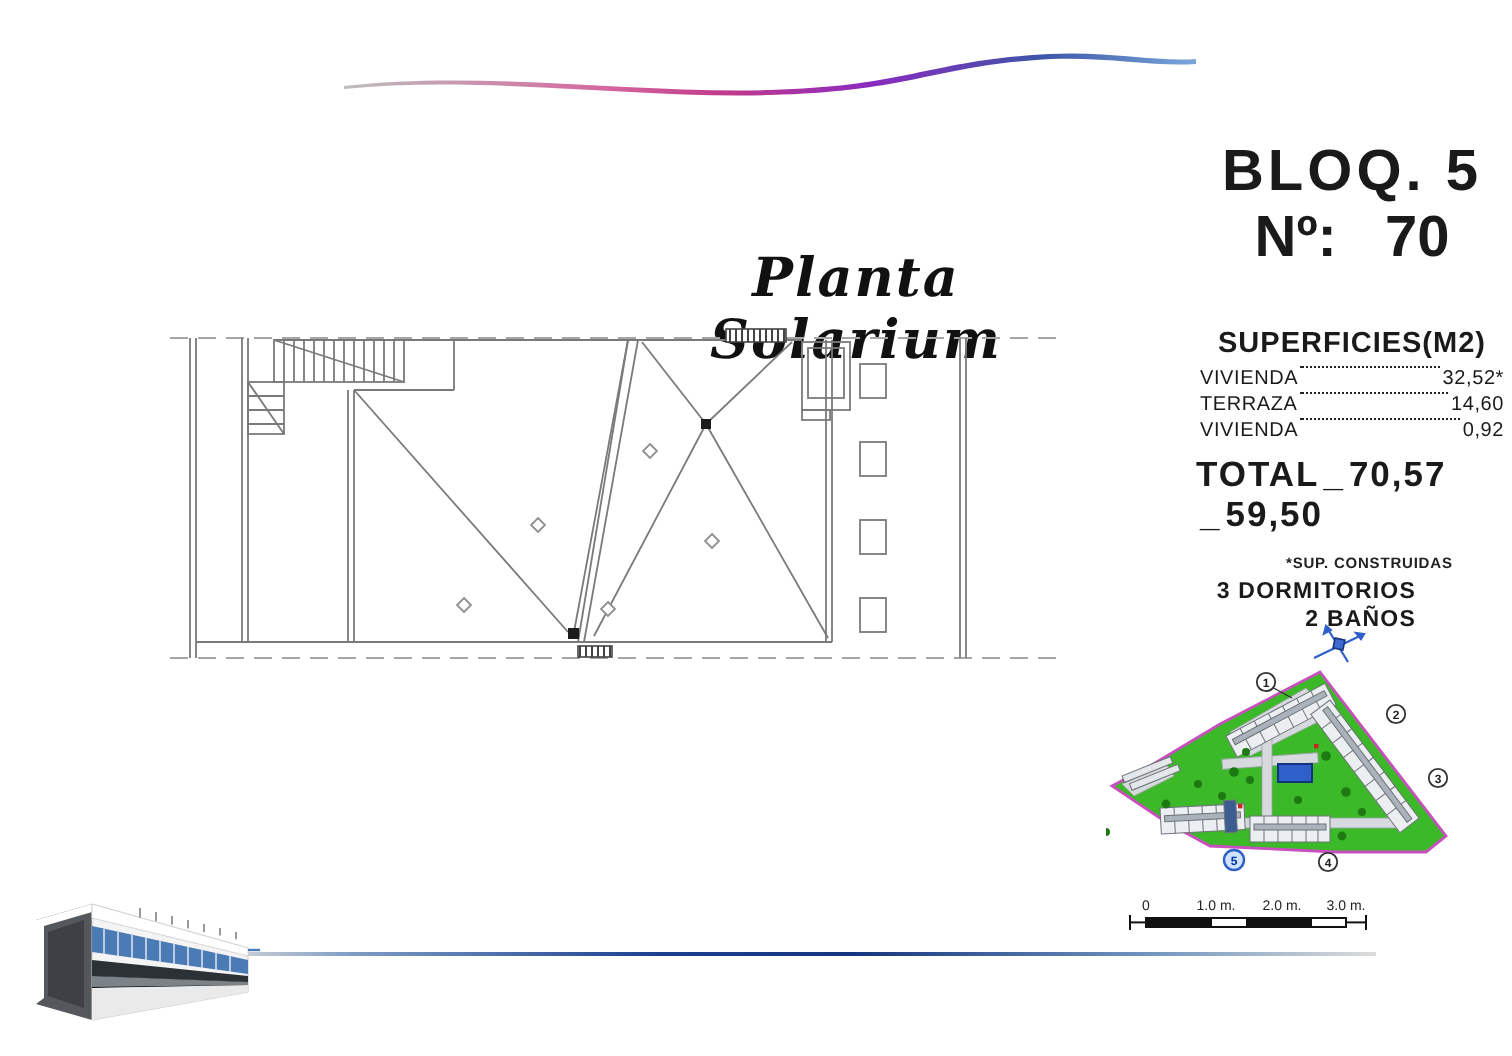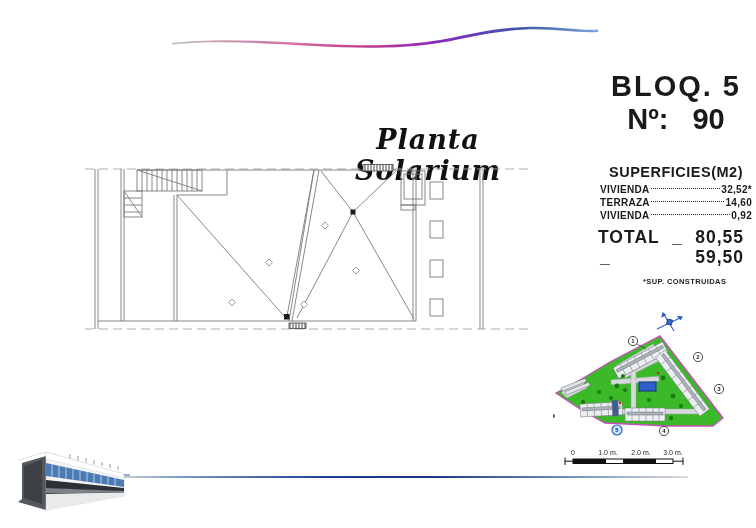--- a/index.html
+++ b/index.html
@@ -17,25 +17,25 @@
     font-size:27px;letter-spacing:1px;color:#111;
   }
 
   
   .bloq-box{left:594px;top:70px;width:164px;text-align:center;}
   .bloq-line{font-size:29px;font-weight:700;letter-spacing:2px;line-height:32px;}
   .num-line{display:flex;justify-content:center;gap:24px;font-size:29px;font-weight:700;line-height:34px;}
 
   .sup-box{left:600px;top:164px;width:152px;}
   .sup-title{text-align:center;font-size:14.5px;font-weight:700;letter-spacing:.5px;margin-bottom:3px;}
-  .sup-row{display:flex;align-items:center;font-size:10px;font-weight:700;letter-spacing:.3px;line-height:13px;}
+  .sup-row{display:flex;align-items:flex-start;font-size:10px;font-weight:400;letter-spacing:.3px;line-height:13px;}
   .sup-row .dots{flex:1;border-bottom:1.5px dotted #222;margin:0 1px 2px 1px;}
 
   .tot-box{left:598px;top:227px;width:146px;font-size:17.5px;font-weight:700;letter-spacing:1px;}
-  .tot-row{display:flex;justify-content:space-between;line-height:20px;}
+  .tot-row{display:flex;justify-content:flex-start;line-height:20px;}
   .tot-row .sep{padding:0 2px;}
 
   .footnote{left:616px;top:277px;font-size:7.5px;font-weight:700;letter-spacing:.4px;color:#222;margin-left:27px;}
   .rooms-box{left:560px;top:289px;width:148px;text-align:right;font-size:11.5px;font-weight:700;letter-spacing:.6px;line-height:14px;}
 
   
   .grad-line{
     left:108px;top:476px;width:580px;height:2px;
     background:linear-gradient(90deg,#d9d9d9 0%,#7d9cc4 12%,#1c3f8f 38%,#16357e 55%,#6f93bd 80%,#dcdcdc 100%);
   }
@@ -152,21 +152,21 @@
       <path d="M240,62 l3.5,3.5 l-3.5,3.5 l-3.5,-3.5 Z"></path>
       <path d="M271,107 l3.5,3.5 l-3.5,3.5 l-3.5,-3.5 Z"></path>
       <path d="M219,141 l3.5,3.5 l-3.5,3.5 l-3.5,-3.5 Z"></path>
     </g>
   </svg>
 
   <div class="abs bloq-box">
     <div class="bloq-line">BLOQ. 5</div>
     <div class="num-line">
       <span>Nº:</span>
-      <span>90</span>
+      <span>70</span>
     </div>
   </div>
 
   <div class="abs sup-box">
     <div class="sup-title">SUPERFICIES(M2)</div>
     <div class="sup-row">
       <span>VIVIENDA</span>
       <span class="dots"></span>
       <span>32,52*</span>
     </div>
@@ -179,30 +179,34 @@
       <span>VIVIENDA</span>
       <span class="dots"></span>
       <span>0,92</span>
     </div>
   </div>
 
   <div class="abs tot-box">
     <div class="tot-row">
       <span>TOTAL</span>
       <span class="sep">_</span>
-      <span>80,55</span>
+      <span>70,57</span>
     </div>
     <div class="tot-row">
       <span class="sep">_</span>
       <span>59,50</span>
     </div>
   </div>
 
   <div class="abs footnote">*SUP. CONSTRUIDAS</div>
 
+  <div class="abs rooms-box">
+    <div>3 DORMITORIOS</div>
+    <div>2 BAÑOS</div>
+  </div>
 
   <svg class="abs" style="left:652px;top:309px;" width="36" height="26" viewBox="0 0 36 26">
     <g stroke="#2F5FC8" stroke-width="1.1" fill="none">
       <line x1="5" y1="20" x2="30" y2="8"></line>
       <line x1="11" y1="4" x2="22" y2="22"></line>
       <path d="M30,8 l-4,-0.5 l2.5,3 Z" fill="#2F5FC8"></path>
       <path d="M11,4 l-1,3.8 l3.4,-1.8 Z" fill="#2F5FC8"></path>
     </g>
     <rect x="15" y="10.5" width="5" height="5" fill="#3b6ad0" stroke="#17357e" stroke-width="0.8" transform="rotate(12 17.5 13)"></rect>
   </svg>

